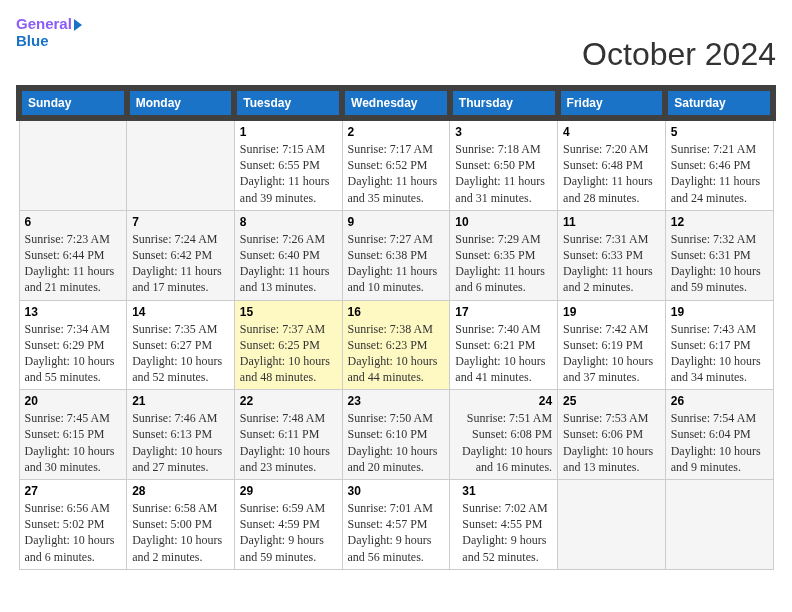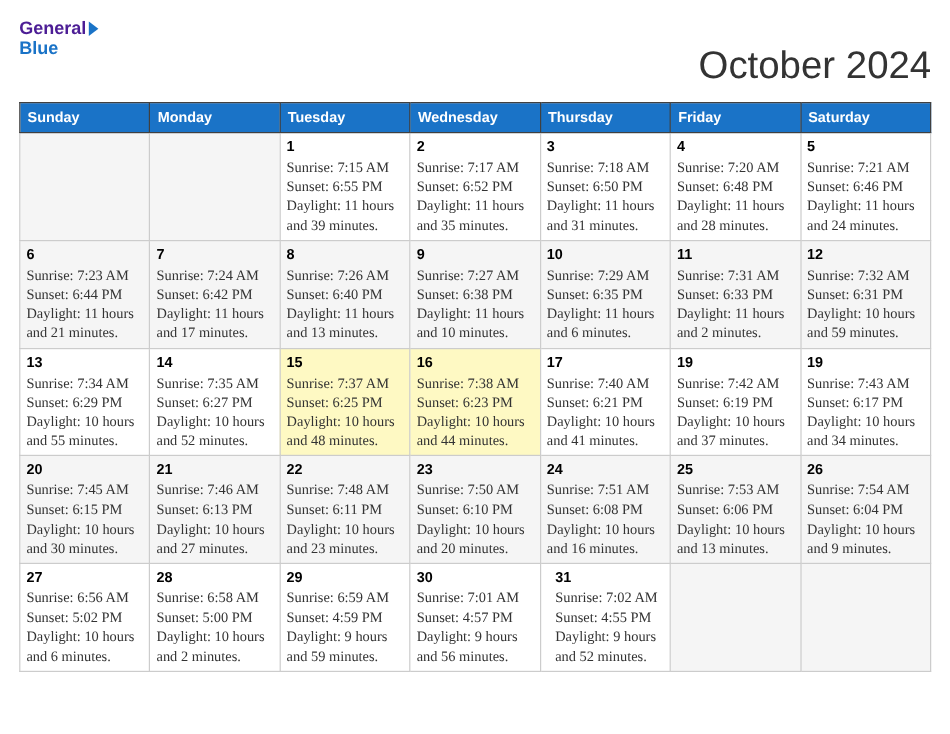--- a/index.html
+++ b/index.html
@@ -39,21 +39,21 @@
       border-collapse: collapse;
       font-size: 11px;
     }
     .calendar th {
       background: #1a73c7;
       color: #fff;
       text-align: left;
       padding: 5px 6px;
       font-size: 12px;
       font-weight: bold;
-      border: 1px solid #404040;
+      border: 6px solid #404040;
     }
     .calendar td {
       border: 1px solid #ccc;
       vertical-align: top;
       padding: 4px 5px;
       width: 108px;
       min-height: 80px;
       height: 80px;
     }
     .day-num {
@@ -79,21 +79,21 @@
     .calendar thead tr th {
       background: #1a73c7;
     }
   </style>
 </head>
 <body>
 
 <div class="header">
   <div class="logo">
   <div style="font-size:15px;font-weight:bold;line-height:1.1;">
-    <div style="color:#4c1d95;">General<span style="display:inline-block;width:0;height:0;border-top:6px solid transparent;border-bottom:6px solid transparent;border-left:8px solid #1a73c7;margin-left:2px;vertical-align:middle;"></span></div>
+    <div style="color:#8b5cf6;">General<span style="display:inline-block;width:0;height:0;border-top:6px solid transparent;border-bottom:6px solid transparent;border-left:8px solid #1a73c7;margin-left:2px;vertical-align:middle;"></span></div>
     <div style="color:#1a73c7;">Blue</div>
   </div>
 </div>
   <div class="title-block">
     <div class="month-title">October 2024</div>
   </div>
 </div>
 
 <table class="calendar">
   <thead>
@@ -248,21 +248,21 @@
           <div class="day-info">Sunrise: 7:48 AM
 Sunset: 6:11 PM
 Daylight: 10 hours and 23 minutes.</div>
         </td>
         <td style="background: rgb(245, 245, 245);">
           <div class="day-num">23</div>
           <div class="day-info">Sunrise: 7:50 AM
 Sunset: 6:10 PM
 Daylight: 10 hours and 20 minutes.</div>
         </td>
-        <td style="background: rgb(245, 245, 245);">
+        <td style="background: rgb(245, 245, 245); text-align: right;">
           <div class="day-num">24</div>
           <div class="day-info">Sunrise: 7:51 AM
 Sunset: 6:08 PM
 Daylight: 10 hours and 16 minutes.</div>
         </td>
         <td style="background: rgb(245, 245, 245);">
           <div class="day-num">25</div>
           <div class="day-info">Sunrise: 7:53 AM
 Sunset: 6:06 PM
 Daylight: 10 hours and 13 minutes.</div>

